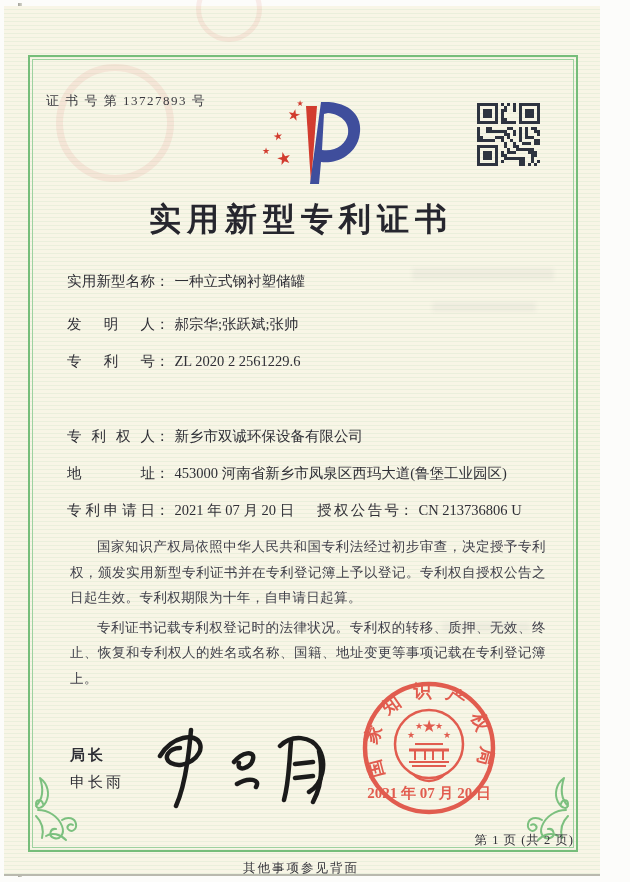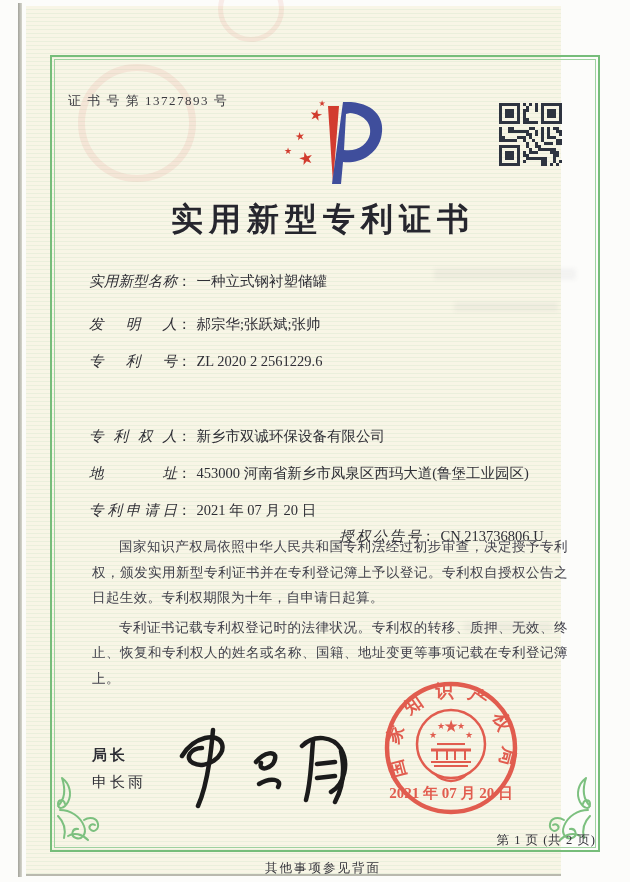--- a/index.html
+++ b/index.html
@@ -4,39 +4,39 @@
 <style>
   html,body{margin:0;padding:0;}
   body{
     width:630px;height:882px;position:relative;overflow:hidden;
     background:#fcfcfa;
     font-family:"Liberation Serif","DejaVu Serif",serif;
   }
   .scan-edge{position:absolute;left:18px;top:3px;width:4px;height:874px;
     background:linear-gradient(90deg,#a3a39b,#d6d6cd);}
   .paper{
-    position:absolute;left:26px;top:6px;width:535px;height:868px;
+    position:absolute;left:4px;top:6px;width:596px;height:868px;
     background:
       repeating-linear-gradient(0deg, rgba(140,198,150,0.13) 0px, rgba(140,198,150,0.13) 1px, rgba(0,0,0,0) 1px, rgba(0,0,0,0) 4px),
       #f8f5e6;
     border-bottom:2px solid #b9b9ae;
   }
   .frame{position:absolute;left:24px;top:49px;width:546px;height:793px;
     border:2.5px solid #76bd7a;}
   .frame-inner{position:absolute;inset:2px;border:1px solid #9ed2a0;}
   .cert-no{position:absolute;left:42px;top:86px;font-size:13px;letter-spacing:1.5px;color:#3a3a40;white-space:nowrap;}
   .qr{position:absolute;left:473px;top:97px;width:63px;height:63px;}
   .logo{position:absolute;left:240px;top:88px;width:130px;height:102px;}
   .title{position:absolute;left:24px;top:192px;width:546px;text-align:center;
     font-size:32px;font-weight:600;letter-spacing:6px;color:#26262e;white-space:nowrap;}
   .row{position:absolute;left:63px;width:492px;font-size:14.5px;color:#2f2f36;white-space:nowrap;}
-  .row .label{display:inline-block;width:88px;text-align:justify;text-align-last:justify;vertical-align:bottom;font-style:italic;}
+  .row .label{display:inline-block;width:88px;text-align:justify;text-align-last:justify;vertical-align:bottom;}
   .row .colon{margin-right:5px;}
   .pair2{position:absolute;left:250px;top:0;}
-  .pair2 .label{width:82px;margin-top:26px;}
+  .pair2 .label{width:82px;}
   .body-text{position:absolute;left:62px;top:524px;width:484px;
     font-size:13.5px;line-height:25.5px;color:#41414b;text-align:justify;letter-spacing:0.4px;}
   .body-text p{margin:4px;text-indent:2em;}
   .signer-title{position:absolute;left:66px;top:740px;font-size:15px;letter-spacing:3px;color:#2f2f36;font-weight:bold;}
   .signer-name{position:absolute;left:66px;top:767px;font-size:15px;letter-spacing:3px;color:#2f2f36;}
   .signature{position:absolute;left:138px;top:718px;width:205px;height:90px;}
   .seal{position:absolute;left:335px;top:652px;width:180px;height:180px;opacity:0.92;}
   .page-num{position:absolute;left:24px;top:826px;width:546px;text-align:right;
     font-size:12.5px;letter-spacing:1px;color:#33333a;}
   .footer-note{position:absolute;left:24px;top:854px;width:546px;text-align:center;

